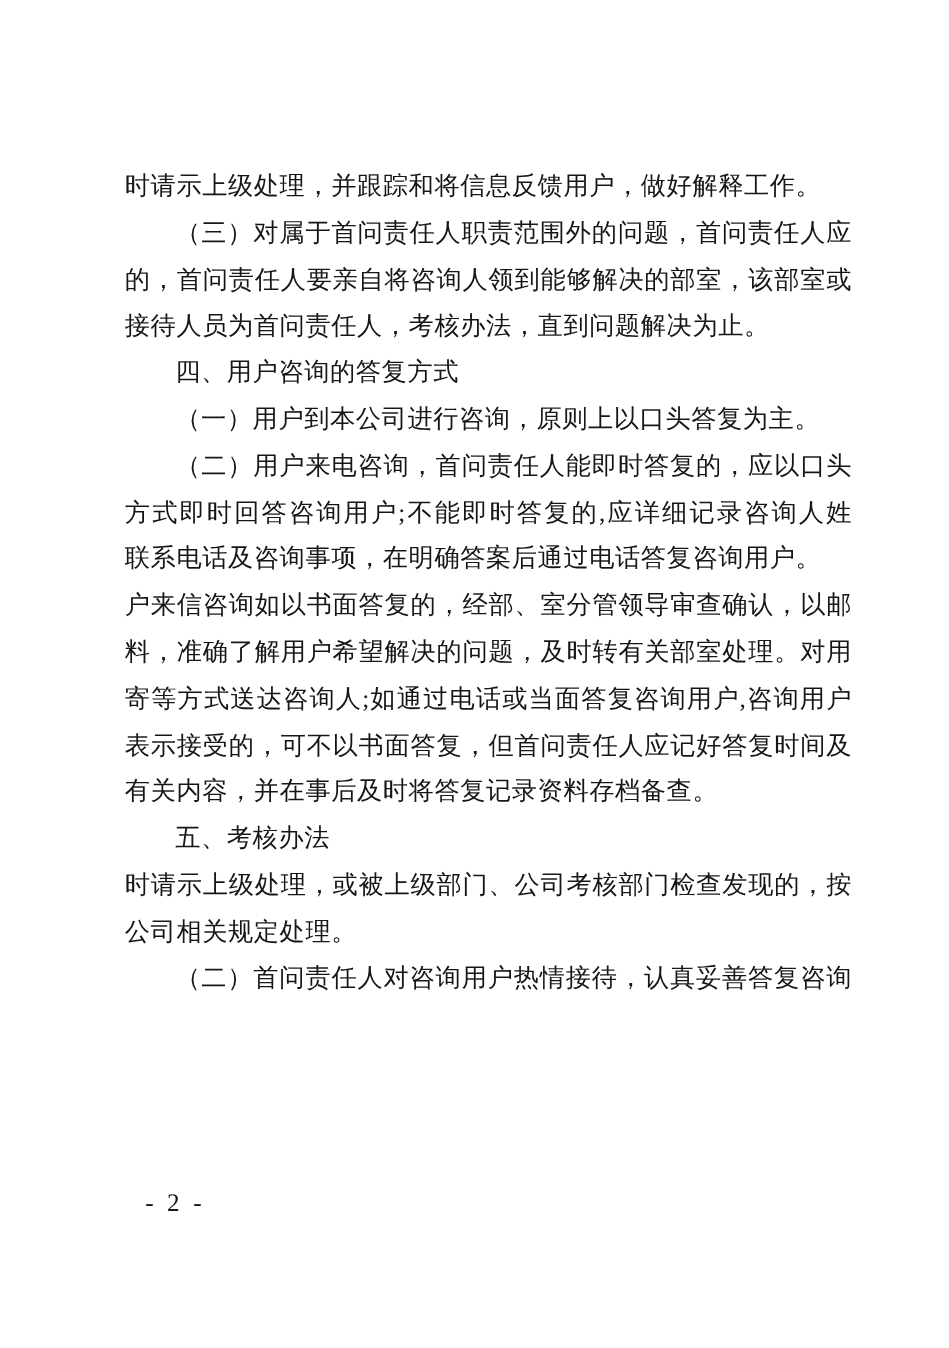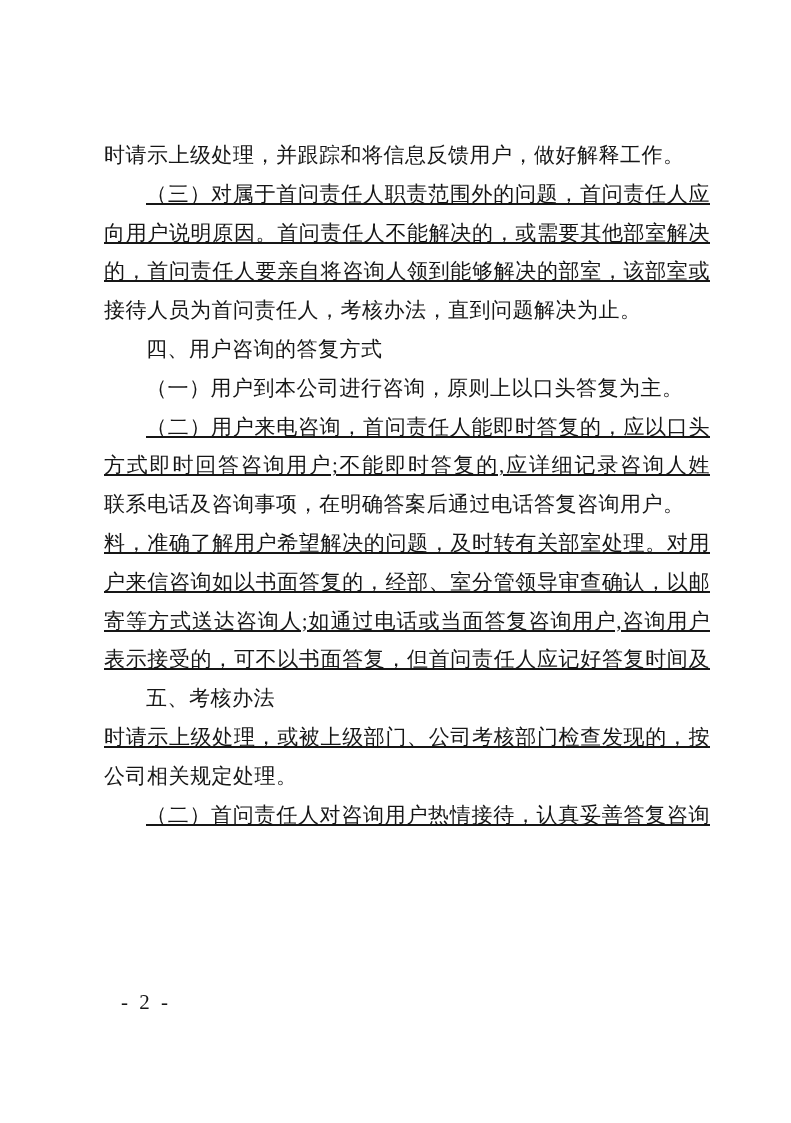--- a/index.html
+++ b/index.html
@@ -31,52 +31,51 @@
   .line {
     font-size: 21px;
     line-height: 38.8px;
     height: 38.8px;
     overflow: hidden;
     letter-spacing: 0.5px;
   }
   .line.just {
     text-align: justify;
     text-align-last: justify;
-    text-decoration: underline;
   }
   .line.ind {
     text-indent: 2em;
   }
   .footer {
     position: absolute;
     left: 121px;
     top: 990px;
     font-size: 21px;
     letter-spacing: 3px;
     color: #161616;
   }
 </style>
 </head>
 <body>
 
 <div class="page">
   <div class="content">
       <div class="line">时请示上级处理，并跟踪和将信息反馈用户，做好解释工作。</div>
       <div class="line just ind">（三）对属于首问责任人职责范围外的问题，首问责任人应</div>
-      <div class="line just">向用户说明原因。首问责任人不能解决的，或需要其他部室解决</div>
       <div class="line just">的，首问责任人要亲自将咨询人领到能够解决的部室，该部室或</div>
       <div class="line">接待人员为首问责任人，考核办法，直到问题解决为止。</div>
       <div class="line ind">四、用户咨询的答复方式</div>
       <div class="line ind">（一）用户到本公司进行咨询，原则上以口头答复为主。</div>
       <div class="line just ind">（二）用户来电咨询，首问责任人能即时答复的，应以口头</div>
       <div class="line just">方式即时回答咨询用户;不能即时答复的,应详细记录咨询人姓名、</div>
       <div class="line">联系电话及咨询事项，在明确答案后通过电话答复咨询用户。</div>
+      <div class="line just">户来信咨询如以书面答复的，经部、室分管领导审查确认，以邮</div>
       <div class="line just">料，准确了解用户希望解决的问题，及时转有关部室处理。对用</div>
-      <div class="line just">户来信咨询如以书面答复的，经部、室分管领导审查确认，以邮</div>
       <div class="line just">寄等方式送达咨询人;如通过电话或当面答复咨询用户,咨询用户</div>
       <div class="line just">表示接受的，可不以书面答复，但首问责任人应记好答复时间及</div>
+      <div class="line">有关内容，并在事后及时将答复记录资料存档备查。</div>
       <div class="line ind">五、考核办法</div>
       <div class="line just">时请示上级处理，或被上级部门、公司考核部门检查发现的，按</div>
       <div class="line">公司相关规定处理。</div>
       <div class="line just ind">（二）首问责任人对咨询用户热情接待，认真妥善答复咨询</div>
     </div>
   <div class="footer">- 2 -</div>
 </div>
 
 </body></html>

